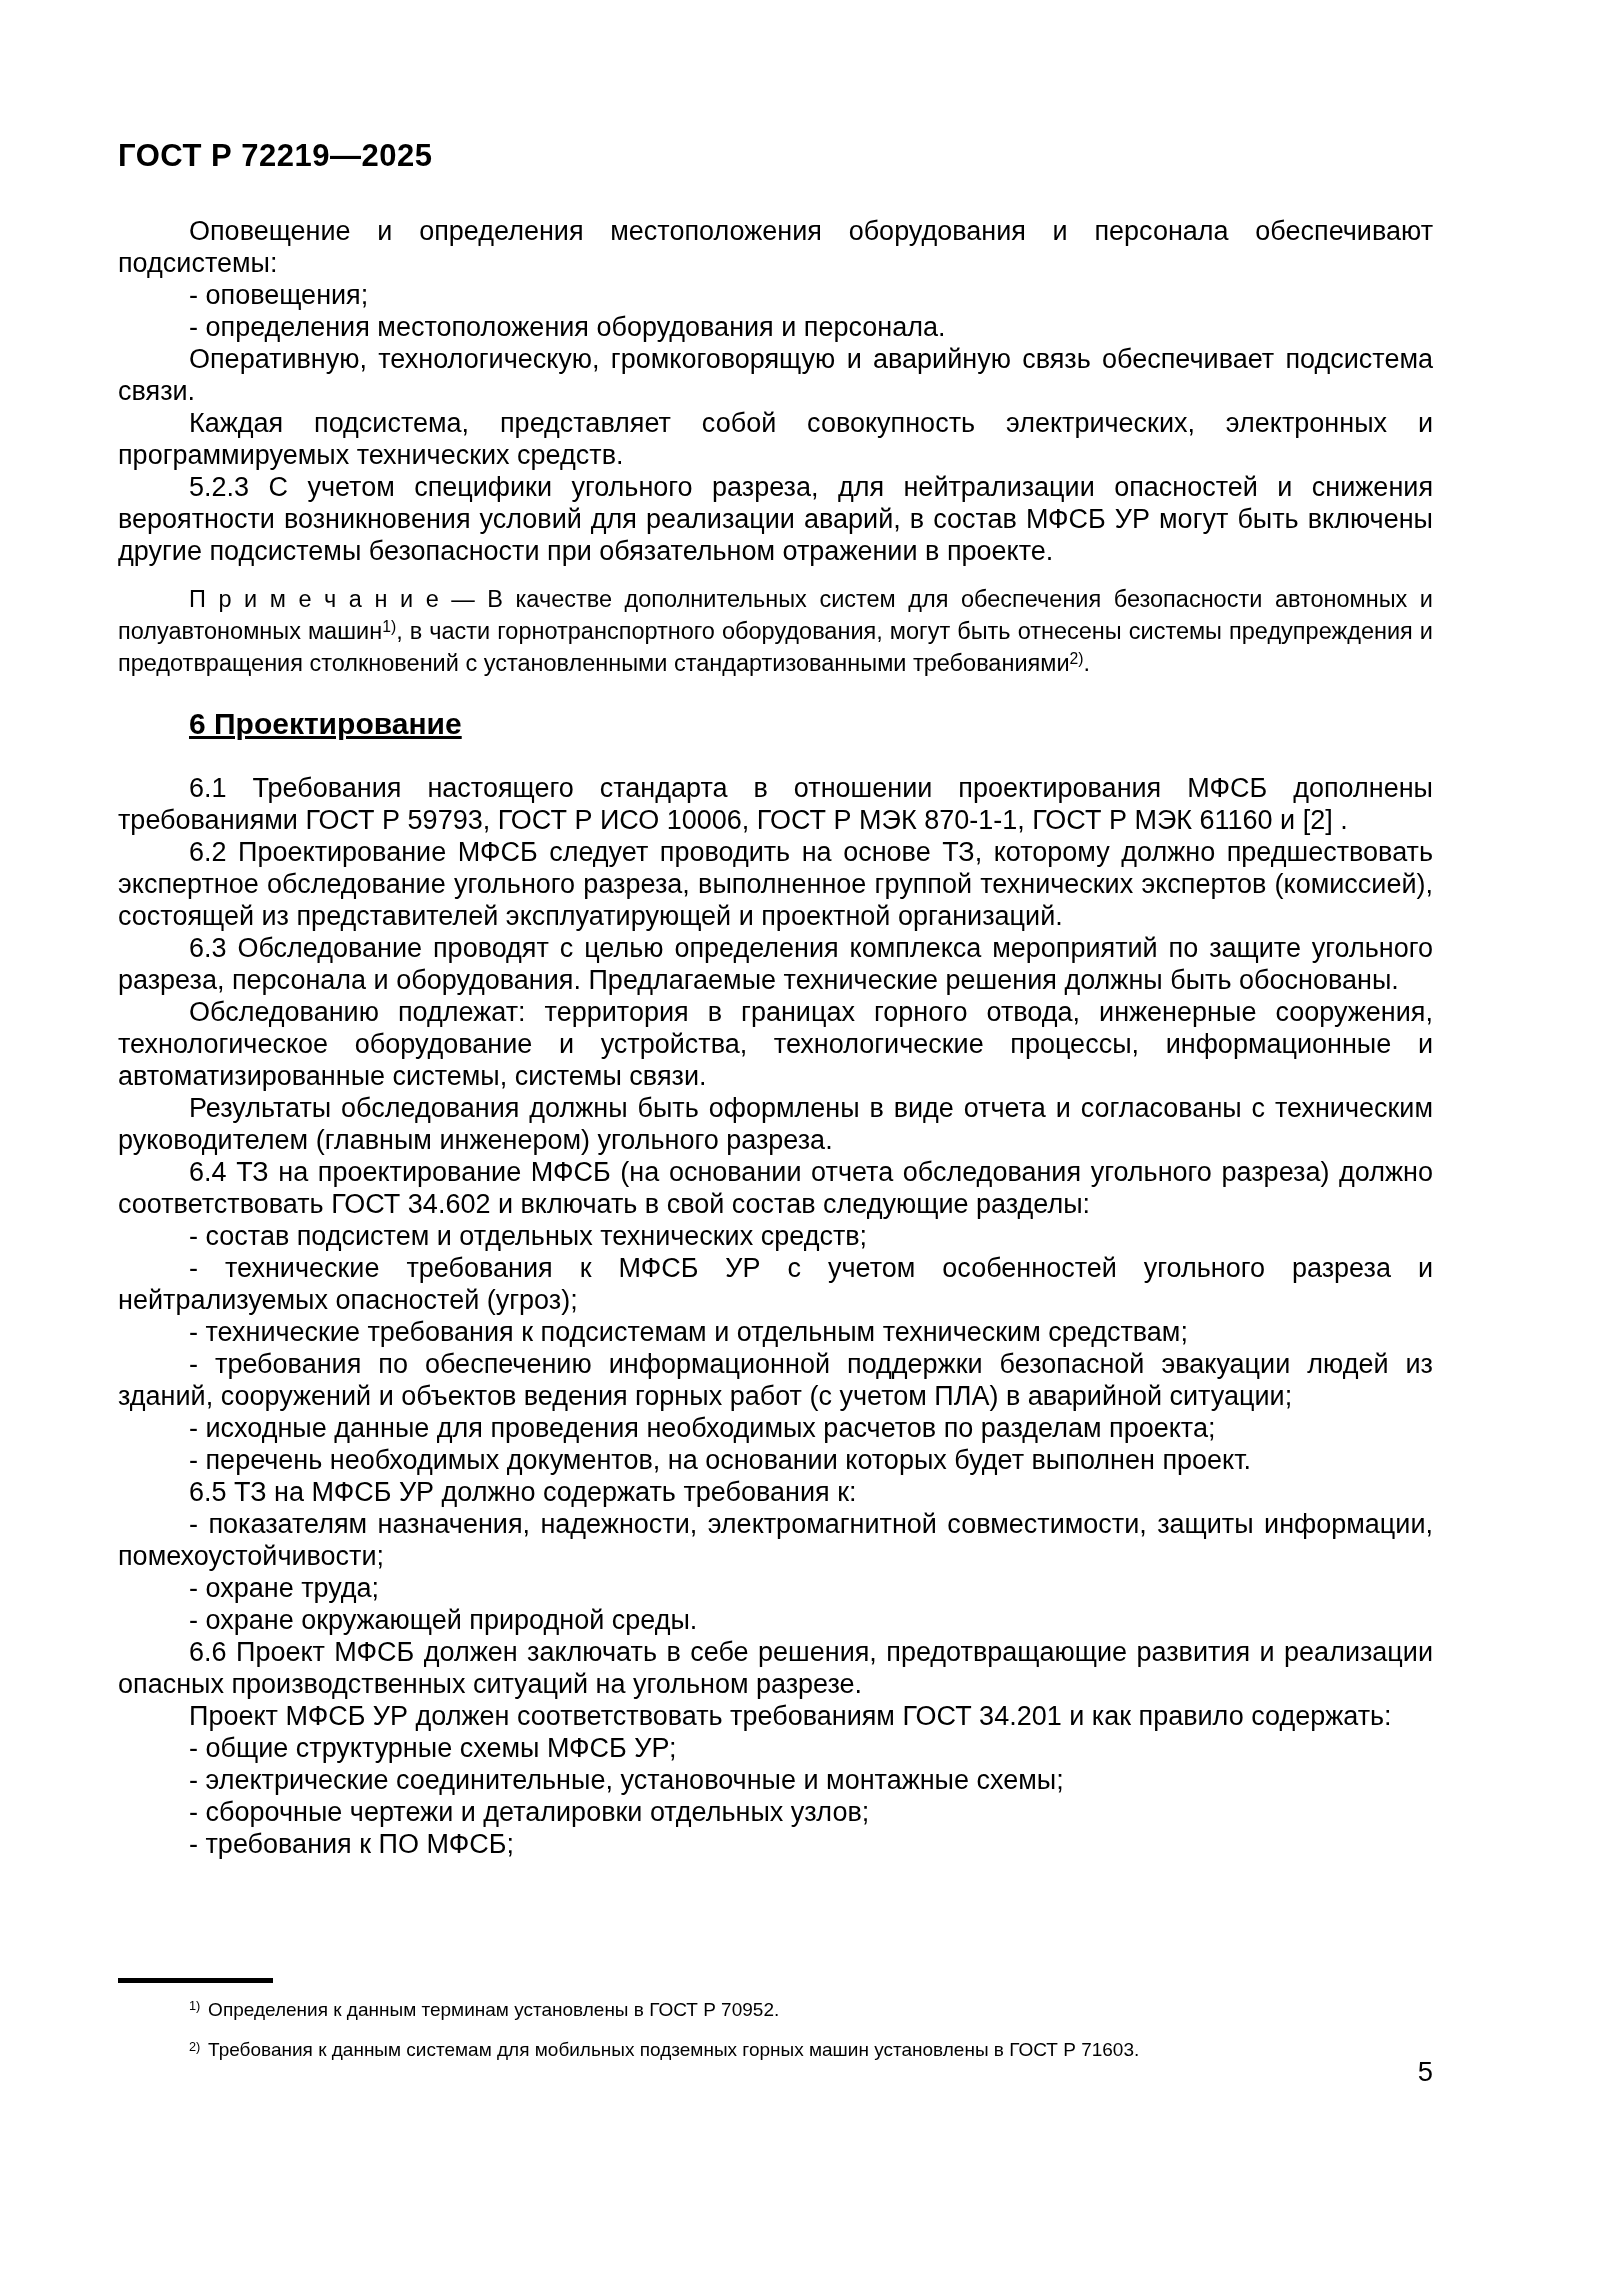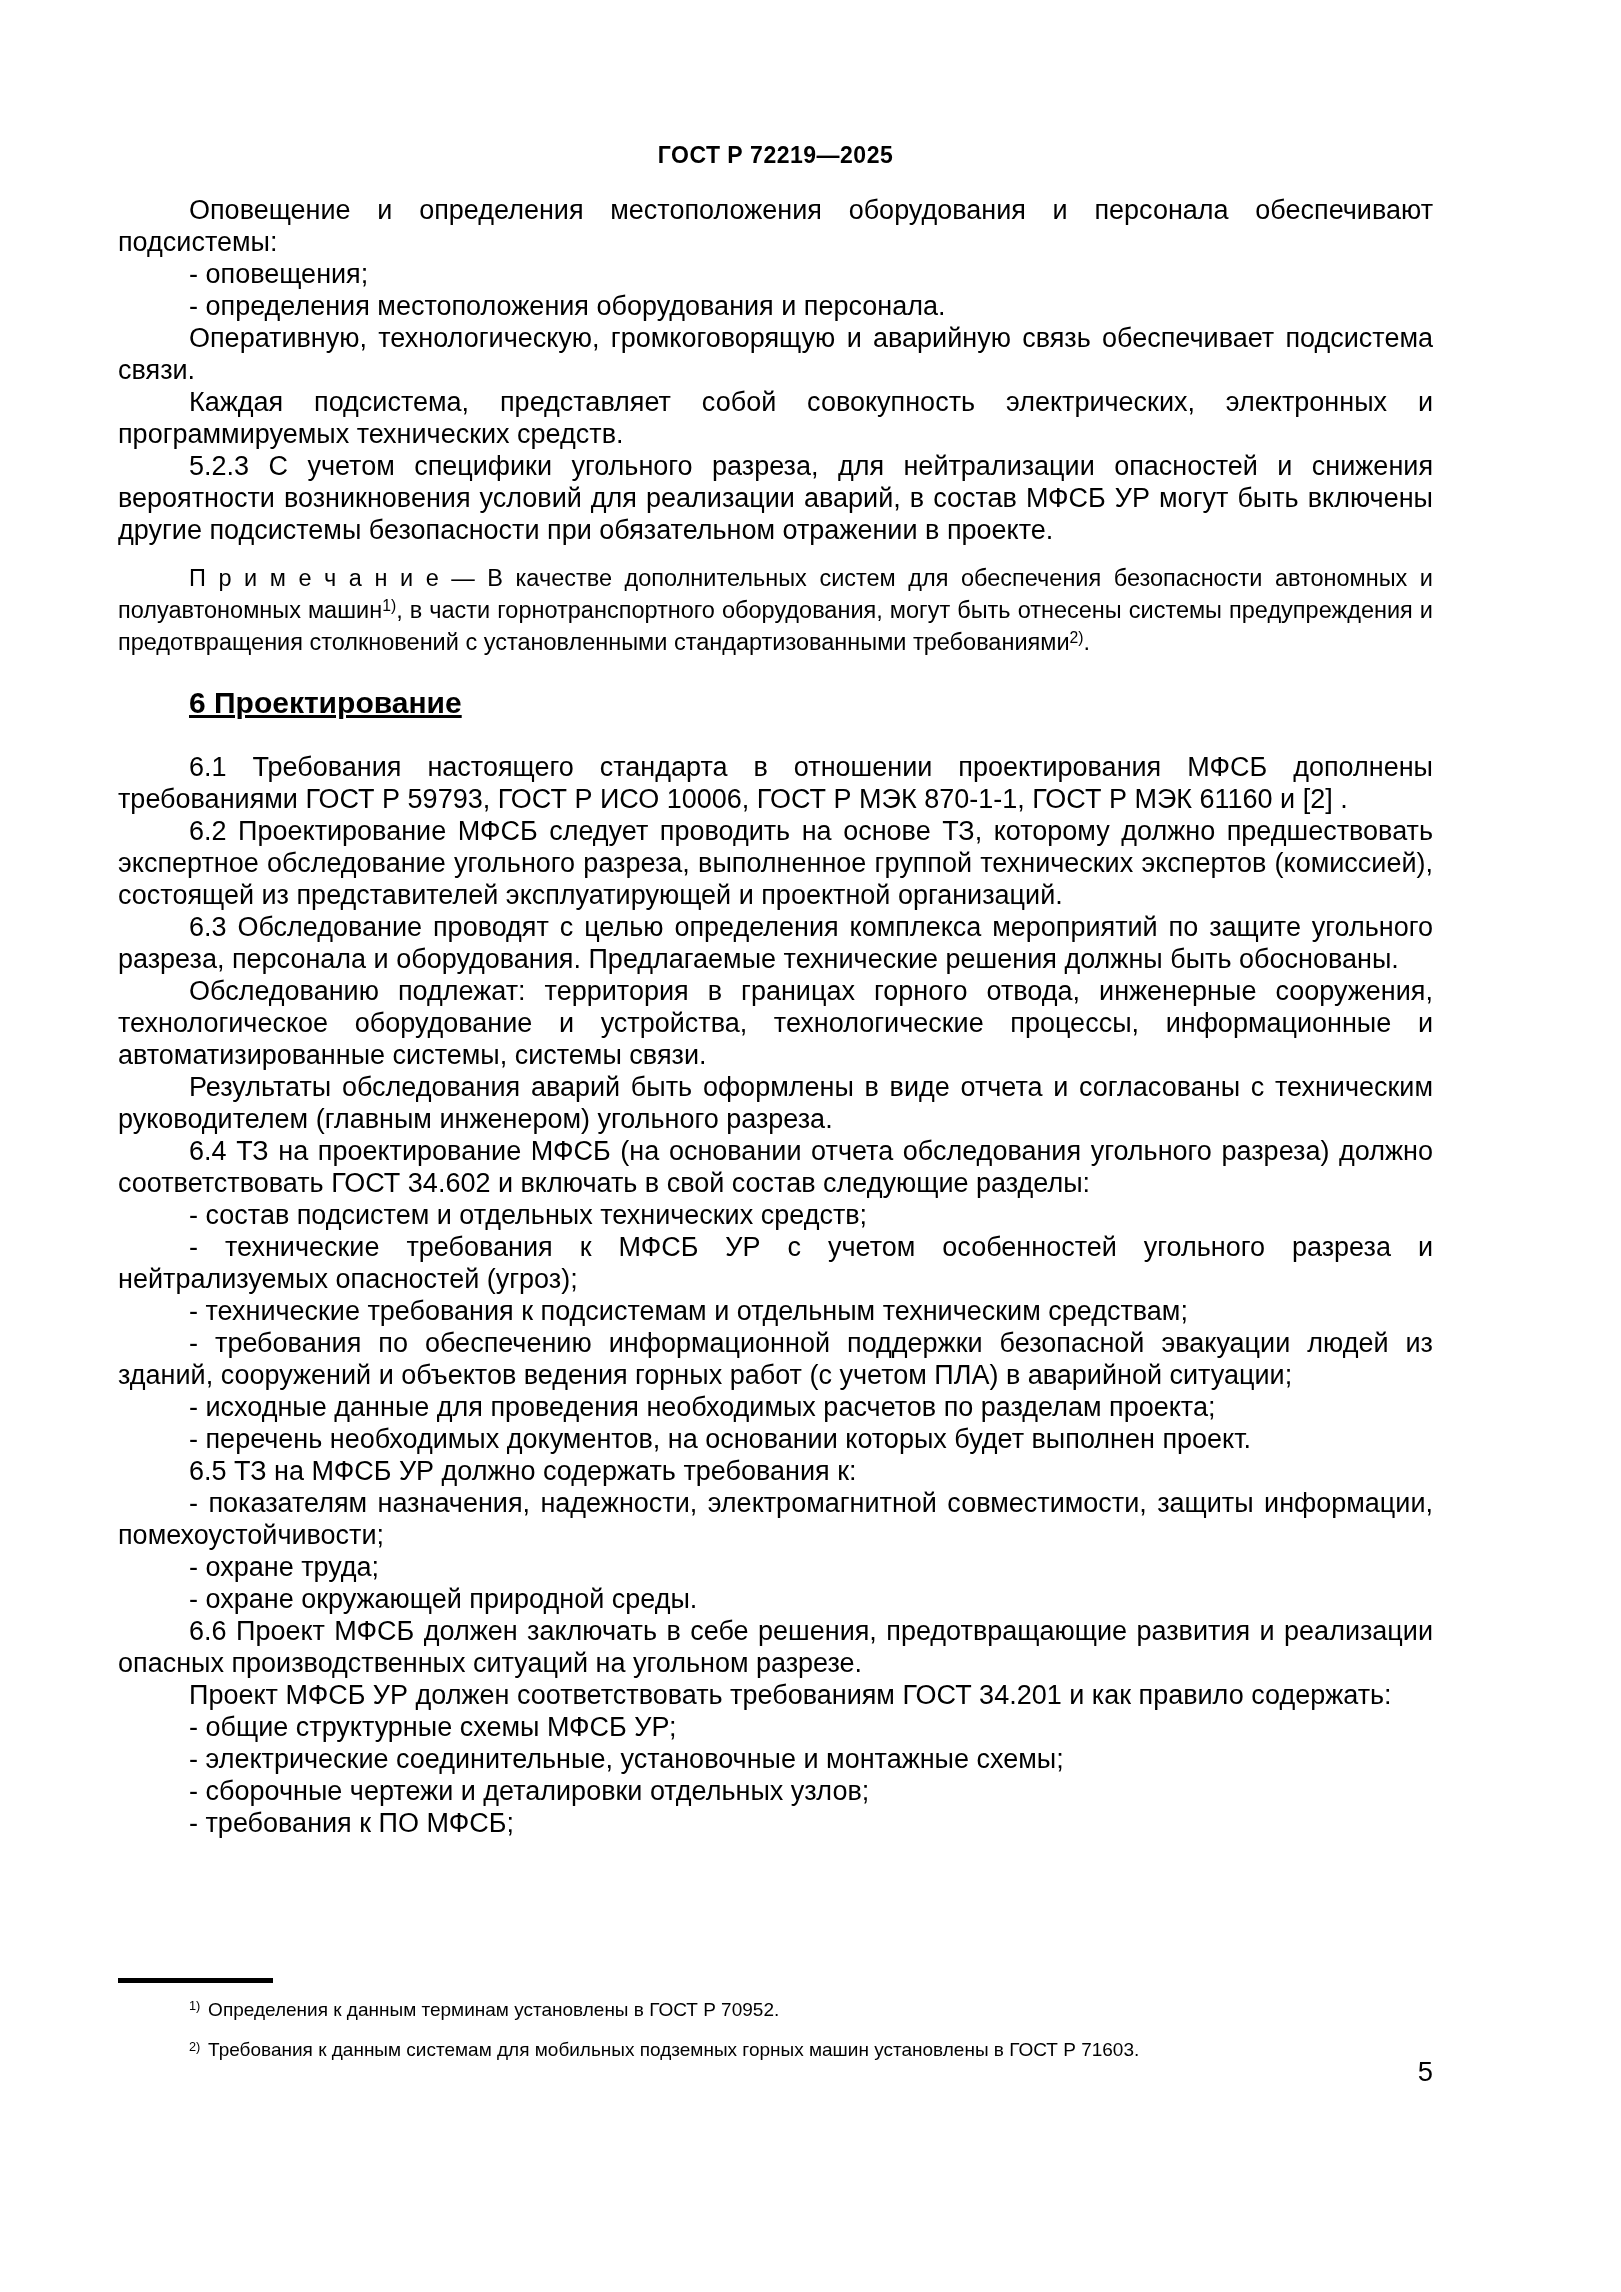--- a/index.html
+++ b/index.html
@@ -12,25 +12,25 @@
     color: #000000;
     overflow: hidden;
   }
   .content {
     position: absolute;
     left: 118px;
     top: 139px;
     width: 1315px;
   }
   .doc-header {
-    font-size: 23px;
+    font-size: 31px;
     font-weight: 700;
-    text-align: center;
+    text-align: left;
     line-height: 33px;
-    margin: 0 0 22px 0;
+    margin: 0 0 43px 0;
     letter-spacing: 0.5px;
   }
   .body-block p.body {
     margin: 0;
     font-size: 27px;
     line-height: 32px;
     text-align: justify;
     text-indent: 71px;
   }
   .body-block p.note {
@@ -97,21 +97,21 @@
         <p class="body">- определения местоположения оборудования и персонала.</p>
         <p class="body">Оперативную, технологическую, громкоговорящую и аварийную связь обеспечивает подсистема связи.</p>
         <p class="body">Каждая подсистема, представляет собой совокупность электрических, электронных и программируемых технических средств.</p>
         <p class="body">5.2.3 С учетом специфики угольного разреза, для нейтрализации опасностей и снижения вероятности возникновения условий для реализации аварий, в состав МФСБ УР могут быть включены другие подсистемы безопасности при обязательном отражении в проекте.</p>
         <p class="note">П р и м е ч а н и е  — В качестве дополнительных систем для обеспечения безопасности автономных и полуавтономных машин<sup>1)</sup>, в части горнотранспортного оборудования, могут быть отнесены системы предупреждения и предотвращения столкновений с установленными стандартизованными требованиями<sup>2)</sup>.</p>
         <div class="section-heading">6 Проектирование</div>
         <p class="body">6.1 Требования настоящего стандарта в отношении проектирования МФСБ дополнены требованиями ГОСТ Р 59793, ГОСТ Р ИСО 10006, ГОСТ Р МЭК 870-1-1, ГОСТ Р МЭК 61160 и [2] .</p>
         <p class="body">6.2 Проектирование МФСБ следует проводить на основе ТЗ, которому должно предшествовать экспертное обследование угольного разреза, выполненное группой технических экспертов (комиссией), состоящей из представителей эксплуатирующей и проектной организаций.</p>
         <p class="body">6.3 Обследование проводят с целью определения комплекса мероприятий по защите угольного разреза, персонала и оборудования. Предлагаемые технические решения должны быть обоснованы.</p>
         <p class="body">Обследованию подлежат: территория в границах горного отвода, инженерные сооружения, технологическое оборудование и устройства, технологические процессы, информационные и автоматизированные системы, системы связи.</p>
-        <p class="body">Результаты обследования аварий быть оформлены в виде отчета и согласованы с техническим руководителем (главным инженером) угольного разреза.</p>
+        <p class="body">Результаты обследования должны быть оформлены в виде отчета и согласованы с техническим руководителем (главным инженером) угольного разреза.</p>
         <p class="body">6.4 ТЗ на проектирование МФСБ (на основании отчета обследования угольного разреза) должно соответствовать ГОСТ 34.602 и включать в свой состав следующие разделы:</p>
         <p class="body">- состав подсистем и отдельных технических средств;</p>
         <p class="body">- технические требования к МФСБ УР с учетом особенностей угольного разреза и нейтрализуемых опасностей (угроз);</p>
         <p class="body">- технические требования к подсистемам и отдельным техническим средствам;</p>
         <p class="body">- требования по обеспечению информационной поддержки безопасной эвакуации людей из зданий, сооружений и объектов ведения горных работ (с учетом ПЛА) в аварийной ситуации;</p>
         <p class="body">- исходные данные для проведения необходимых расчетов по разделам проекта;</p>
         <p class="body">- перечень необходимых документов, на основании которых будет выполнен проект.</p>
         <p class="body">6.5 ТЗ на МФСБ УР должно содержать требования к:</p>
         <p class="body">- показателям назначения, надежности, электромагнитной совместимости, защиты информации, помехоустойчивости;</p>
         <p class="body">- охране труда;</p>

